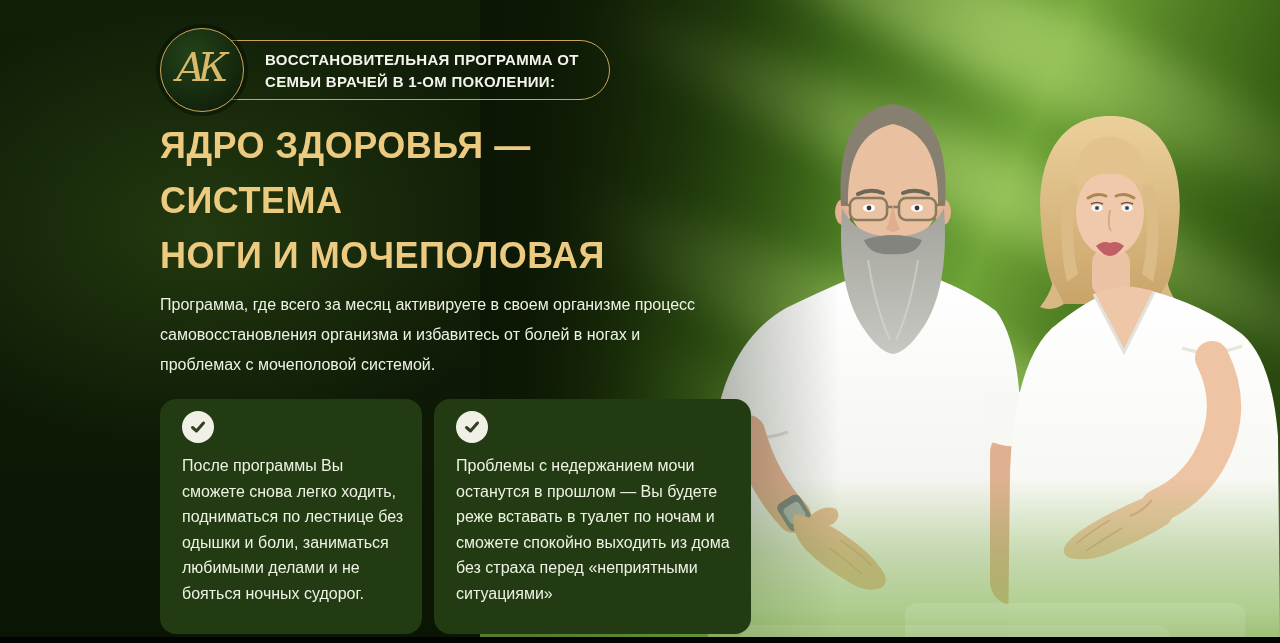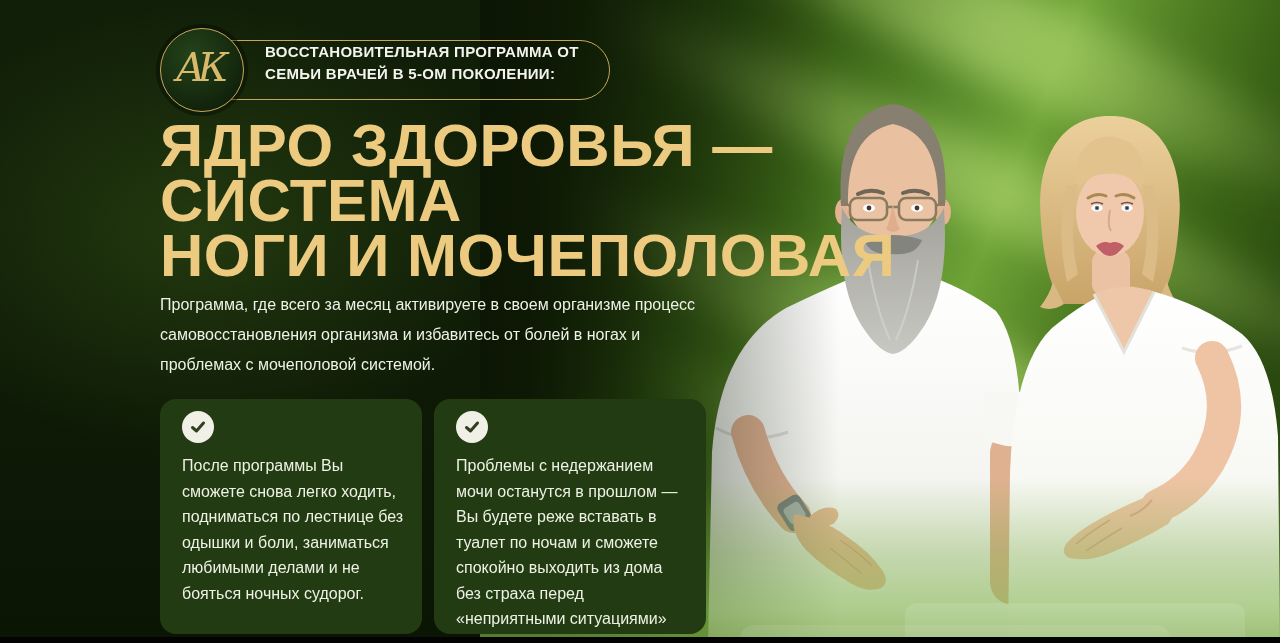--- a/index.html
+++ b/index.html
@@ -55,35 +55,35 @@
     background:radial-gradient(circle at 38% 32%,#24431a,#10210a 78%);
     display:flex;align-items:center;justify-content:center;
     box-shadow:0 0 0 4px rgba(6,12,3,0.45);
   }
   .logo-monogram{
     font-family:"DejaVu Serif",serif;font-style:italic;font-size:40px;color:#d9b96a;
     letter-spacing:-8px;padding-right:8px;transform:translateY(-3px);
   }
   .badge-pill{
     margin-left:-44px;height:60px;border:1.5px solid #c7a65c;border-radius:32px;
-    padding:0 30px 0 64px;display:flex;flex-direction:column;gap:1px;
+    padding:0 30px 0 64px;display:flex;flex-direction:column;justify-content:center;gap:1px;
     box-sizing:border-box;
   }
   .badge-line{color:#f4f4ee;font-size:15px;font-weight:700;letter-spacing:0.3px;line-height:21px;white-space:nowrap;}
 
-  .title{position:absolute;left:160px;top:118px;color:#ecca80;font-size:60px;font-weight:700;line-height:55px;letter-spacing:0.5px;}
+  .title{position:absolute;left:160px;top:118px;color:#ecca80;font-size:36px;font-weight:700;line-height:55px;letter-spacing:0.5px;}
   .title div{white-space:nowrap;}
   .desc{position:absolute;left:160px;top:290px;width:540px;color:#eef2e6;font-size:16px;line-height:30px;}
 
   .cards{position:absolute;left:160px;top:399px;display:flex;gap:12px;}
   .card{
     width:262px;height:235px;background:#233b12;border-radius:16px;
     padding:12px 18px 0 22px;box-sizing:border-box;
   }
-  .card.second{width:272px;}
+  .card.second{width:317px;}
   .check-circle{width:32px;height:32px;border-radius:50%;background:#f1f0e7;display:flex;align-items:center;justify-content:center;margin-bottom:10px;}
   .card-text{color:#edf2e4;font-size:16px;line-height:25.5px;margin:0;}
 </style>
 </head>
 <body>
 
 <div class="page">
 
   <div class="photo-area">
     <div class="streak s1"></div>
@@ -192,21 +192,21 @@
   </div>
 
   <div class="content">
 
     <div class="badge-row">
       <div class="logo-circle">
         <span class="logo-monogram">АК</span>
       </div>
       <div class="badge-pill">
         <div class="badge-line">ВОССТАНОВИТЕЛЬНАЯ ПРОГРАММА ОТ</div>
-        <div class="badge-line">СЕМЬИ ВРАЧЕЙ В 5-ОМ ПОКОЛЕНИИ:</div>
+        <div class="badge-line">СЕМЬИ ВРАЧЕЙ В 1-ОМ ПОКОЛЕНИИ:</div>
       </div>
     </div>
 
     <h1 class="title" style="margin:0;">
       <div>ЯДРО ЗДОРОВЬЯ —</div>
       <div>СИСТЕМА</div>
       <div>НОГИ И МОЧЕПОЛОВАЯ</div>
     </h1>
 
     <p class="desc" style="margin:0;">Программа, где всего за месяц активируете в своем организме процесс самовосстановления организма и избавитесь от болей в ногах и проблемах с мочеполовой системой.</p>

